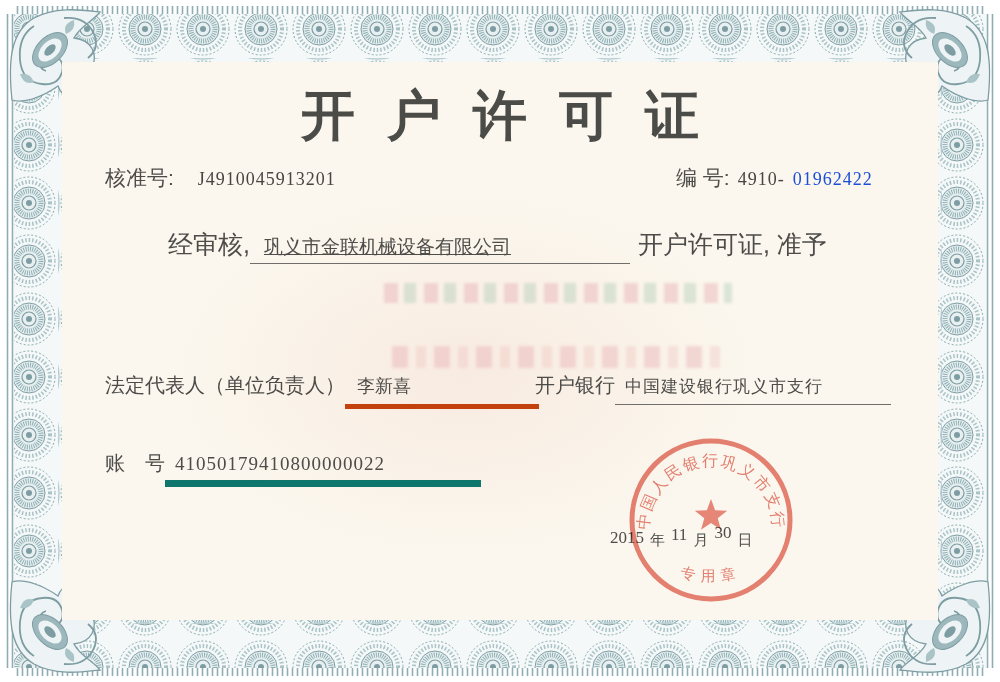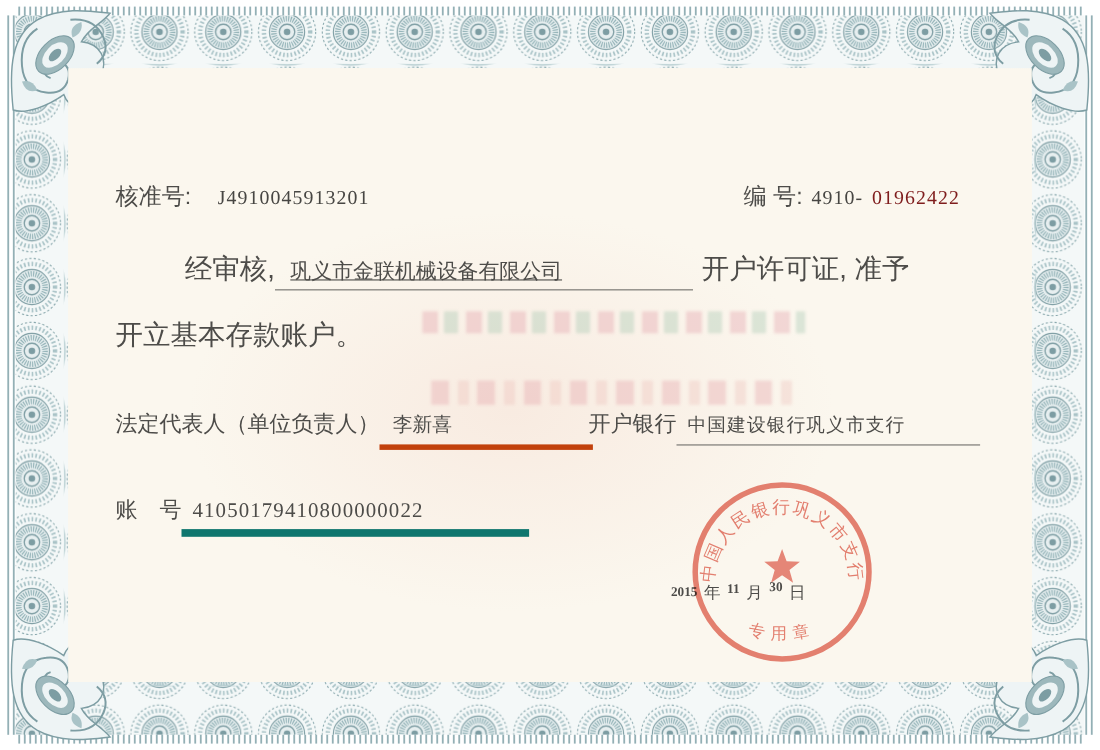--- a/index.html
+++ b/index.html
@@ -30,21 +30,21 @@
   }
 
   .lbl{font-size:21px;color:#4d4c49;}
   .val{font-family:"Liberation Serif","DejaVu Serif",serif;color:#474643;}
 
   #approval-row{left:105px;top:164px;font-size:17px;}
   #approval-row .val{font-size:18px;margin-left:24px;letter-spacing:1px;}
 
   #serial-row{left:676px;top:164px;font-size:17px;}
   #serial-row .val{font-size:18px;margin-left:8px;letter-spacing:1px;}
-  #serial-red{color:#7f1d1d;margin-left:8px;letter-spacing:2px;}
+  #serial-red{color:#1d4ed8;margin-left:8px;letter-spacing:2px;}
 
   #para1{left:168px;top:228px;font-size:25px;white-space:nowrap;}
   #company-ul{
     display:inline-block;width:366px;font-size:19px;
     border-bottom:1px solid #6f6e6a;padding:0 0 3px 14px;
     vertical-align:baseline;
     text-decoration:underline;
   }
   #para1 .tail{margin-left:8px;}
   #para2{left:105px;top:288px;font-size:25px;}
@@ -61,21 +61,21 @@
   }
 
   #account-row{left:105px;top:450px;font-size:20px;white-space:nowrap;}
   #account-ul{
     display:inline-block;width:306px;font-size:19px;
     border-bottom:7px solid #0f766e;padding:0 0 5px 10px;letter-spacing:1px;
   }
 
   #issuer{left:616px;top:500px;font-size:18px;letter-spacing:2px;}
   #date-row{left:610px;top:530px;font-size:15px;}
-  #date-row .num{font-family:"Liberation Serif","DejaVu Serif",serif;font-size:12px;position:relative;font-weight:bold;}
+  #date-row .num{font-family:"Liberation Serif","DejaVu Serif",serif;font-size:17px;position:relative;}
   #date-row .u{margin:0 6px;}
   #d-year{top:-2px;}
   #d-month{top:-5px;}
   #d-day{top:-7px;}
 
   
   .wm-band{filter:blur(1.6px);opacity:.5;}
   #wm-band1{
     left:384px;top:283px;width:348px;height:20px;
     background:repeating-linear-gradient(90deg,
@@ -166,34 +166,34 @@
       <circle cx="452" cy="388" r="64" fill="none" stroke="#e8bfae" stroke-width="1.2" stroke-dasharray="6 5"></circle>
       <circle cx="452" cy="388" r="34" fill="none" stroke="#eccabb" stroke-width="1.2"></circle>
     </g>
   </svg>
 
   <div id="paper-tint" class="abs"></div>
 
   <div id="wm-band1" class="abs wm-band"></div>
   <div id="wm-band2" class="abs wm-band"></div>
 
+  <div id="title" class="abs">开户许可证</div>
 
   <div id="approval-row" class="abs">
     <span class="lbl sans">核准号:</span><span class="val serif">J4910045913201</span>
   </div>
 
   <div id="serial-row" class="abs">
     <span class="lbl sans">编 号:</span><span class="val serif">4910-</span><span id="serial-red" class="val serif">01962422</span>
   </div>
 
   <div id="para1" class="abs">
     <span class="sans">经审核,</span><span id="company-ul" class="serif">巩义市金联机械设备有限公司</span><span class="sans tail">开户许可证, 准予</span>
   </div>
 
-  <div id="para2" class="abs sans">开立基本存款账户。</div>
 
   <div id="legal-row" class="abs">
     <span class="sans">法定代表人（单位负责人）</span><span id="legal-ul" class="serif">李新喜</span>
   </div>
 
   <div id="bank-row" class="abs">
     <span class="sans">开户银行</span><span id="bank-ul" class="serif">中国建设银行巩义市支行</span>
   </div>
 
   <div id="account-row" class="abs">

